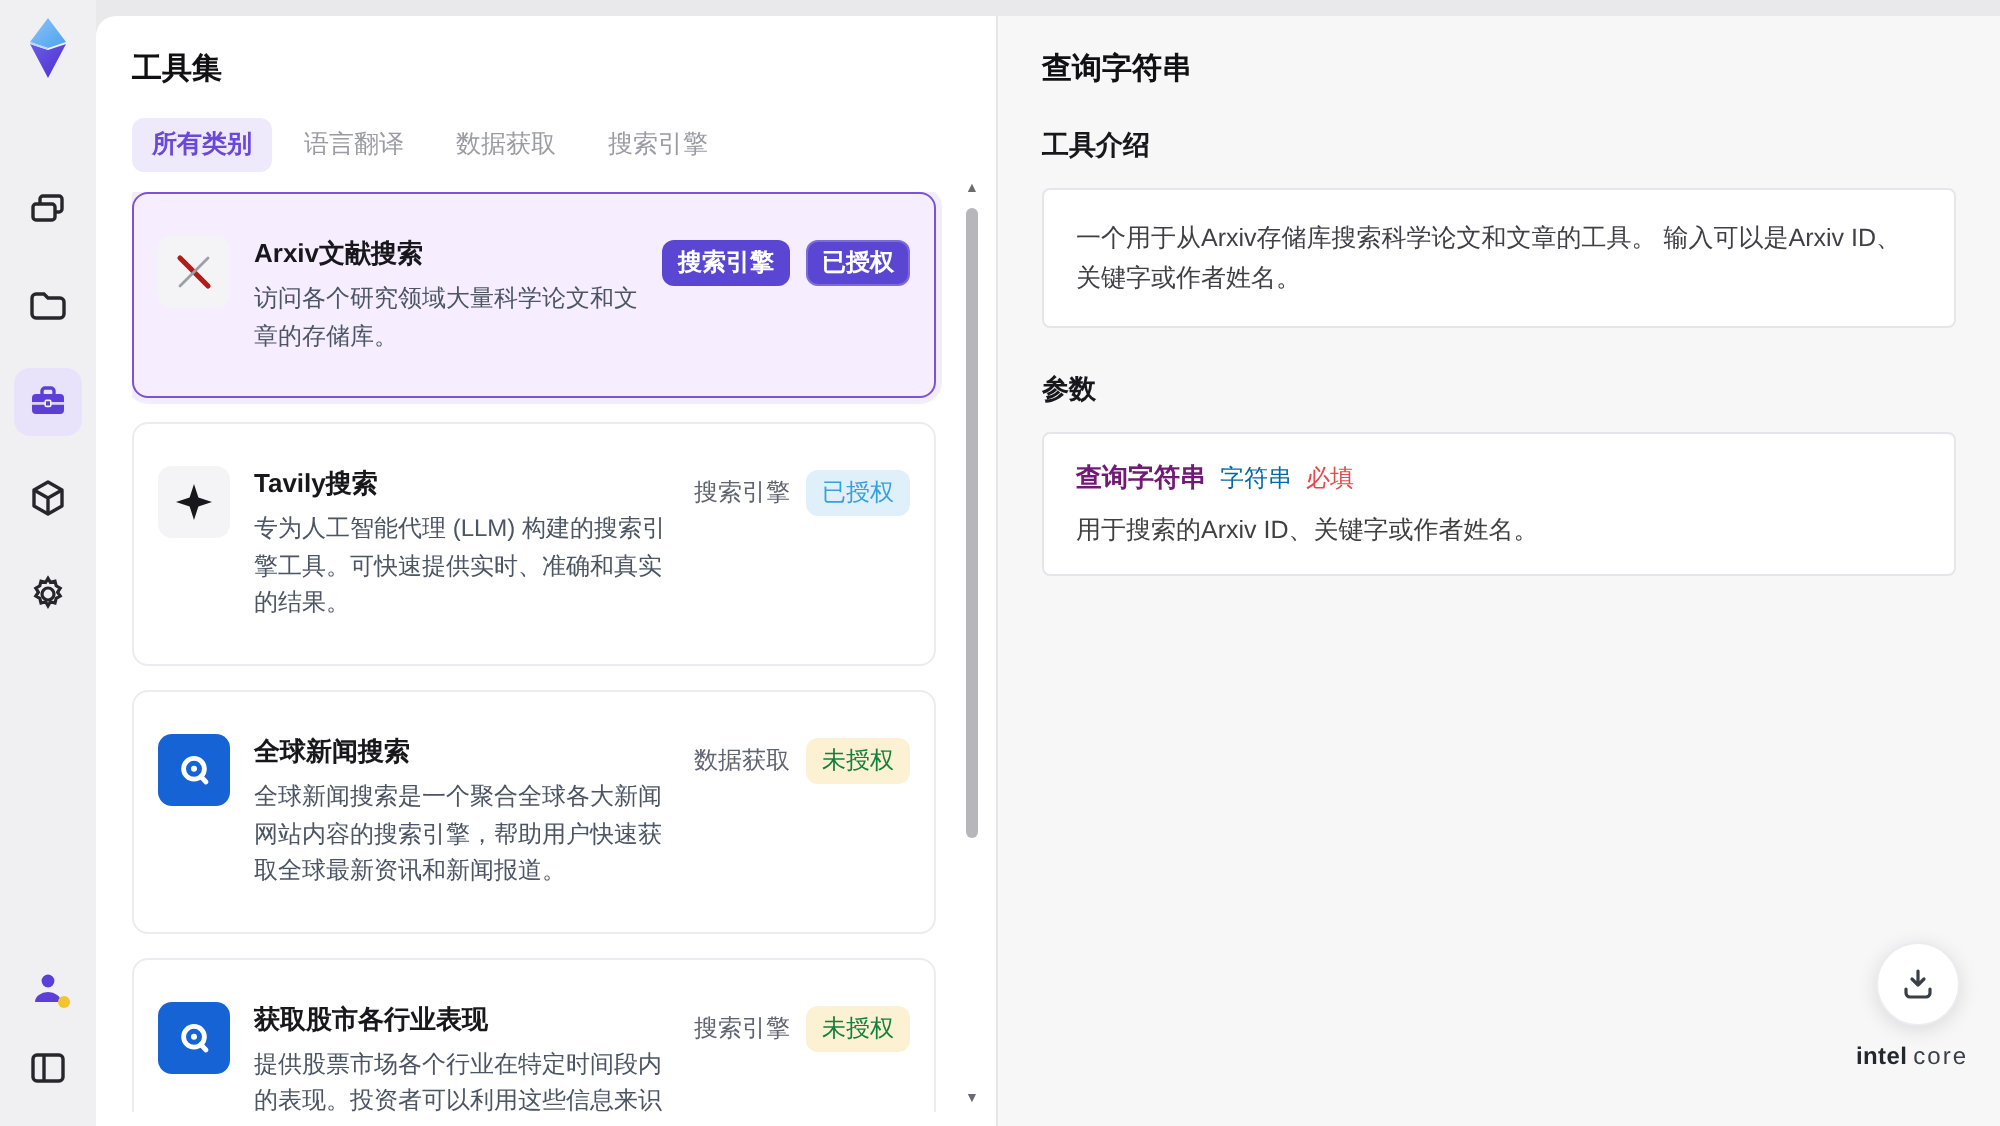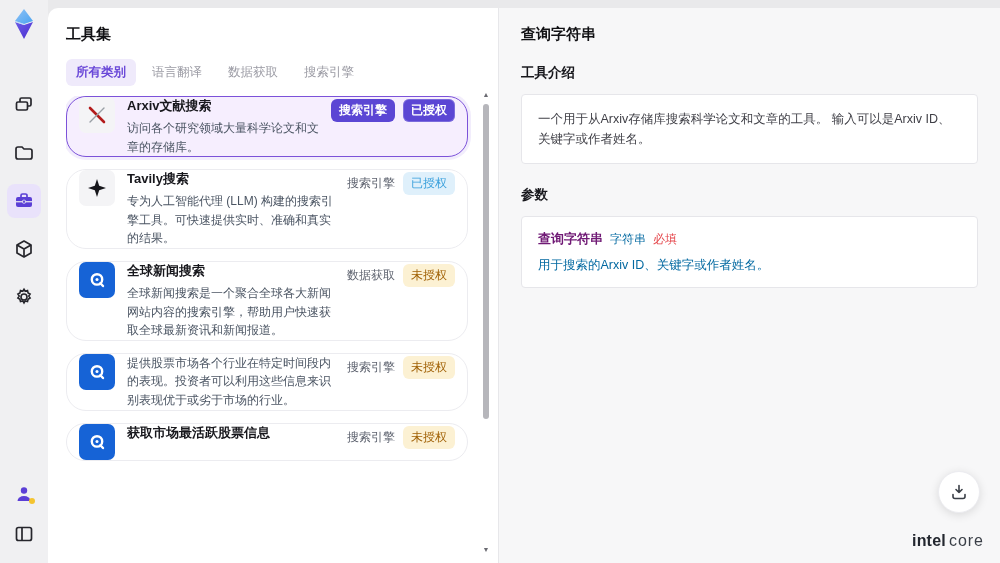--- a/index.html
+++ b/index.html
@@ -35,71 +35,71 @@
   .panel-title { font-size:15px; font-weight:bold; color:#111114; }
   .tabs { display:flex; align-items:flex-end; gap:6px; margin-top:15px; }
   .tab {
     font-size:12.5px; color:#9b9ba4; padding:5px 10px; border-radius:6px; cursor:pointer;
     white-space:nowrap;
   }
   .tab.active { background:#efeafb; color:#6a48d8; font-weight:bold; }
   .cards { margin-top:10px; height:460px; overflow:hidden; padding-right:30px; }
   .card {
     display:flex; gap:12px; background:#fff; border:1px solid #ececf0;
-    border-radius:20px; padding:0 12px; margin-bottom:12px; cursor:pointer;
+    border-radius:8px; padding:21px 12px; margin-bottom:12px; cursor:pointer;
   }
   .card.selected {
     background:#f6eefe; border:1.5px solid #7c52d9;
     box-shadow:0 0 0 3px rgba(150,110,230,0.12);
   }
   .tool-icon {
     width:36px; height:36px; border-radius:7px; flex:0 0 36px;
     display:flex; align-items:center; justify-content:center;
     background:#f4f4f6; font-size:20px; overflow:hidden;
   }
   .tool-icon.blue { background:#1663d6; }
   .card-body { flex:1; min-width:0; }
   .tool-name { font-size:13px; font-weight:bold; color:#17171c; margin-bottom:4px; }
   .tool-desc { font-size:12px; line-height:1.55; color:#4b5563; max-width:212px; }
   .card-tags { display:flex; gap:8px; align-items:flex-start; flex:0 0 auto; padding-top:2px; }
   .pill { font-size:12px; padding:3px 8px; border-radius:6px; white-space:nowrap; }
   .pill.cat-plain { color:#5f6470; padding:3px 0; }
   .pill.cat-solid { background:var(--accent); color:#fff; font-weight:bold; }
   .pill.status-solid { background:var(--accent); color:#fff; font-weight:bold; box-shadow:inset 0 0 0 1px #fff3; }
   .pill.status-blue { background:#dff0fb; color:#3aa0dc; }
-  .pill.status-amber { background:#fcf1d3; color:#a16207; }
+  .pill.status-amber { background:#fcf1d3; color:#15803d; }
   
   .vscroll { position:absolute; top:82px; bottom:8px; right:7px; width:10px; }
   .vs-arrow { position:absolute; left:0; width:10px; height:10px; font-size:7px; color:#6b6b72; text-align:center; line-height:10px; cursor:pointer; }
   .vs-arrow.up { top:0; }
   .vs-arrow.down { bottom:0; }
   .vs-thumb { position:absolute; left:2px; top:14px; width:6px; height:315px; border-radius:3px; background:#b6b6bb; cursor:pointer; }
   
   .detail-panel { flex:1; background:#f7f7f8; border-left:1px solid #e7e7ea; padding:17px 22px; position:relative; }
   .detail-title { font-size:15px; font-weight:bold; color:#111114; margin-bottom:20px; }
   .section-h { font-size:13.5px; font-weight:bold; color:#17171c; margin-bottom:12px; }
   .info-box {
     background:#fff; border:1px solid #e6e6ea; border-radius:4px;
     padding:14px 16px; font-size:12.5px; color:#3f3f46; line-height:1.6;
     margin-bottom:22px;
   }
   .param-box { background:#fff; border:1px solid #e6e6ea; border-radius:4px; padding:13px 16px; margin-bottom:0; }
   .param-head { display:flex; align-items:baseline; gap:7px; }
   .param-name { font-size:13px; font-weight:bold; color:#701a75; }
   .param-type { font-size:12px; color:#0369a1; }
   .param-req { font-size:12px; color:#e5484d; }
-  .param-desc { margin-top:9px; font-size:12.5px; color:#0369a1; }
+  .param-desc { margin-top:9px; font-size:12.5px; color:#404040; }
   
   .fab {
     position:absolute; right:20px; bottom:50px; width:42px; height:42px;
     border-radius:50%; background:#fff; border:1px solid #ececf0;
     box-shadow:0 2px 10px rgba(0,0,0,.12); display:flex; align-items:center; justify-content:center;
     cursor:pointer;
   }
-  .brand { position:absolute; right:16px; bottom:13px; font-size:16px; color:#23272f; letter-spacing:.2px; }
+  .brand { position:absolute; right:16px; bottom:28px; font-size:12px; color:#23272f; letter-spacing:.2px; }
   .brand .b1 { font-weight:bold; }
   .brand .b2 { font-weight:400; color:#3a3f47; letter-spacing:1px; margin-left:3px; }
   svg { display:block; }
 </style>
 </head>
 <body>
 
 <nav class="rail">
   <div class="logo">
     <svg width="30" height="32" viewBox="0 0 30 32">
@@ -245,20 +245,21 @@
         </div>
         <div class="card">
           <div class="tool-icon blue">
             <svg width="22" height="22" viewBox="0 0 22 22">
               <circle cx="11" cy="10.4" r="5.2" fill="none" stroke="#fff" stroke-width="2.4"></circle>
               <circle cx="11" cy="10.4" r="1.5" fill="#fff"></circle>
               <path d="M14.4 14.2 L17 17" stroke="#fff" stroke-width="2.4" stroke-linecap="round"></path>
             </svg>
           </div>
           <div class="card-body">
+            <div class="tool-name">获取股市各行业表现</div>
             <div class="tool-desc">提供股票市场各个行业在特定时间段内的表现。投资者可以利用这些信息来识别表现优于或劣于市场的行业。</div>
           </div>
           <div class="card-tags">
             <span class="pill cat-plain">搜索引擎</span>
             <span class="pill status-amber">未授权</span>
           </div>
         </div>
         <div class="card">
           <div class="tool-icon blue">
             <svg width="22" height="22" viewBox="0 0 22 22">

